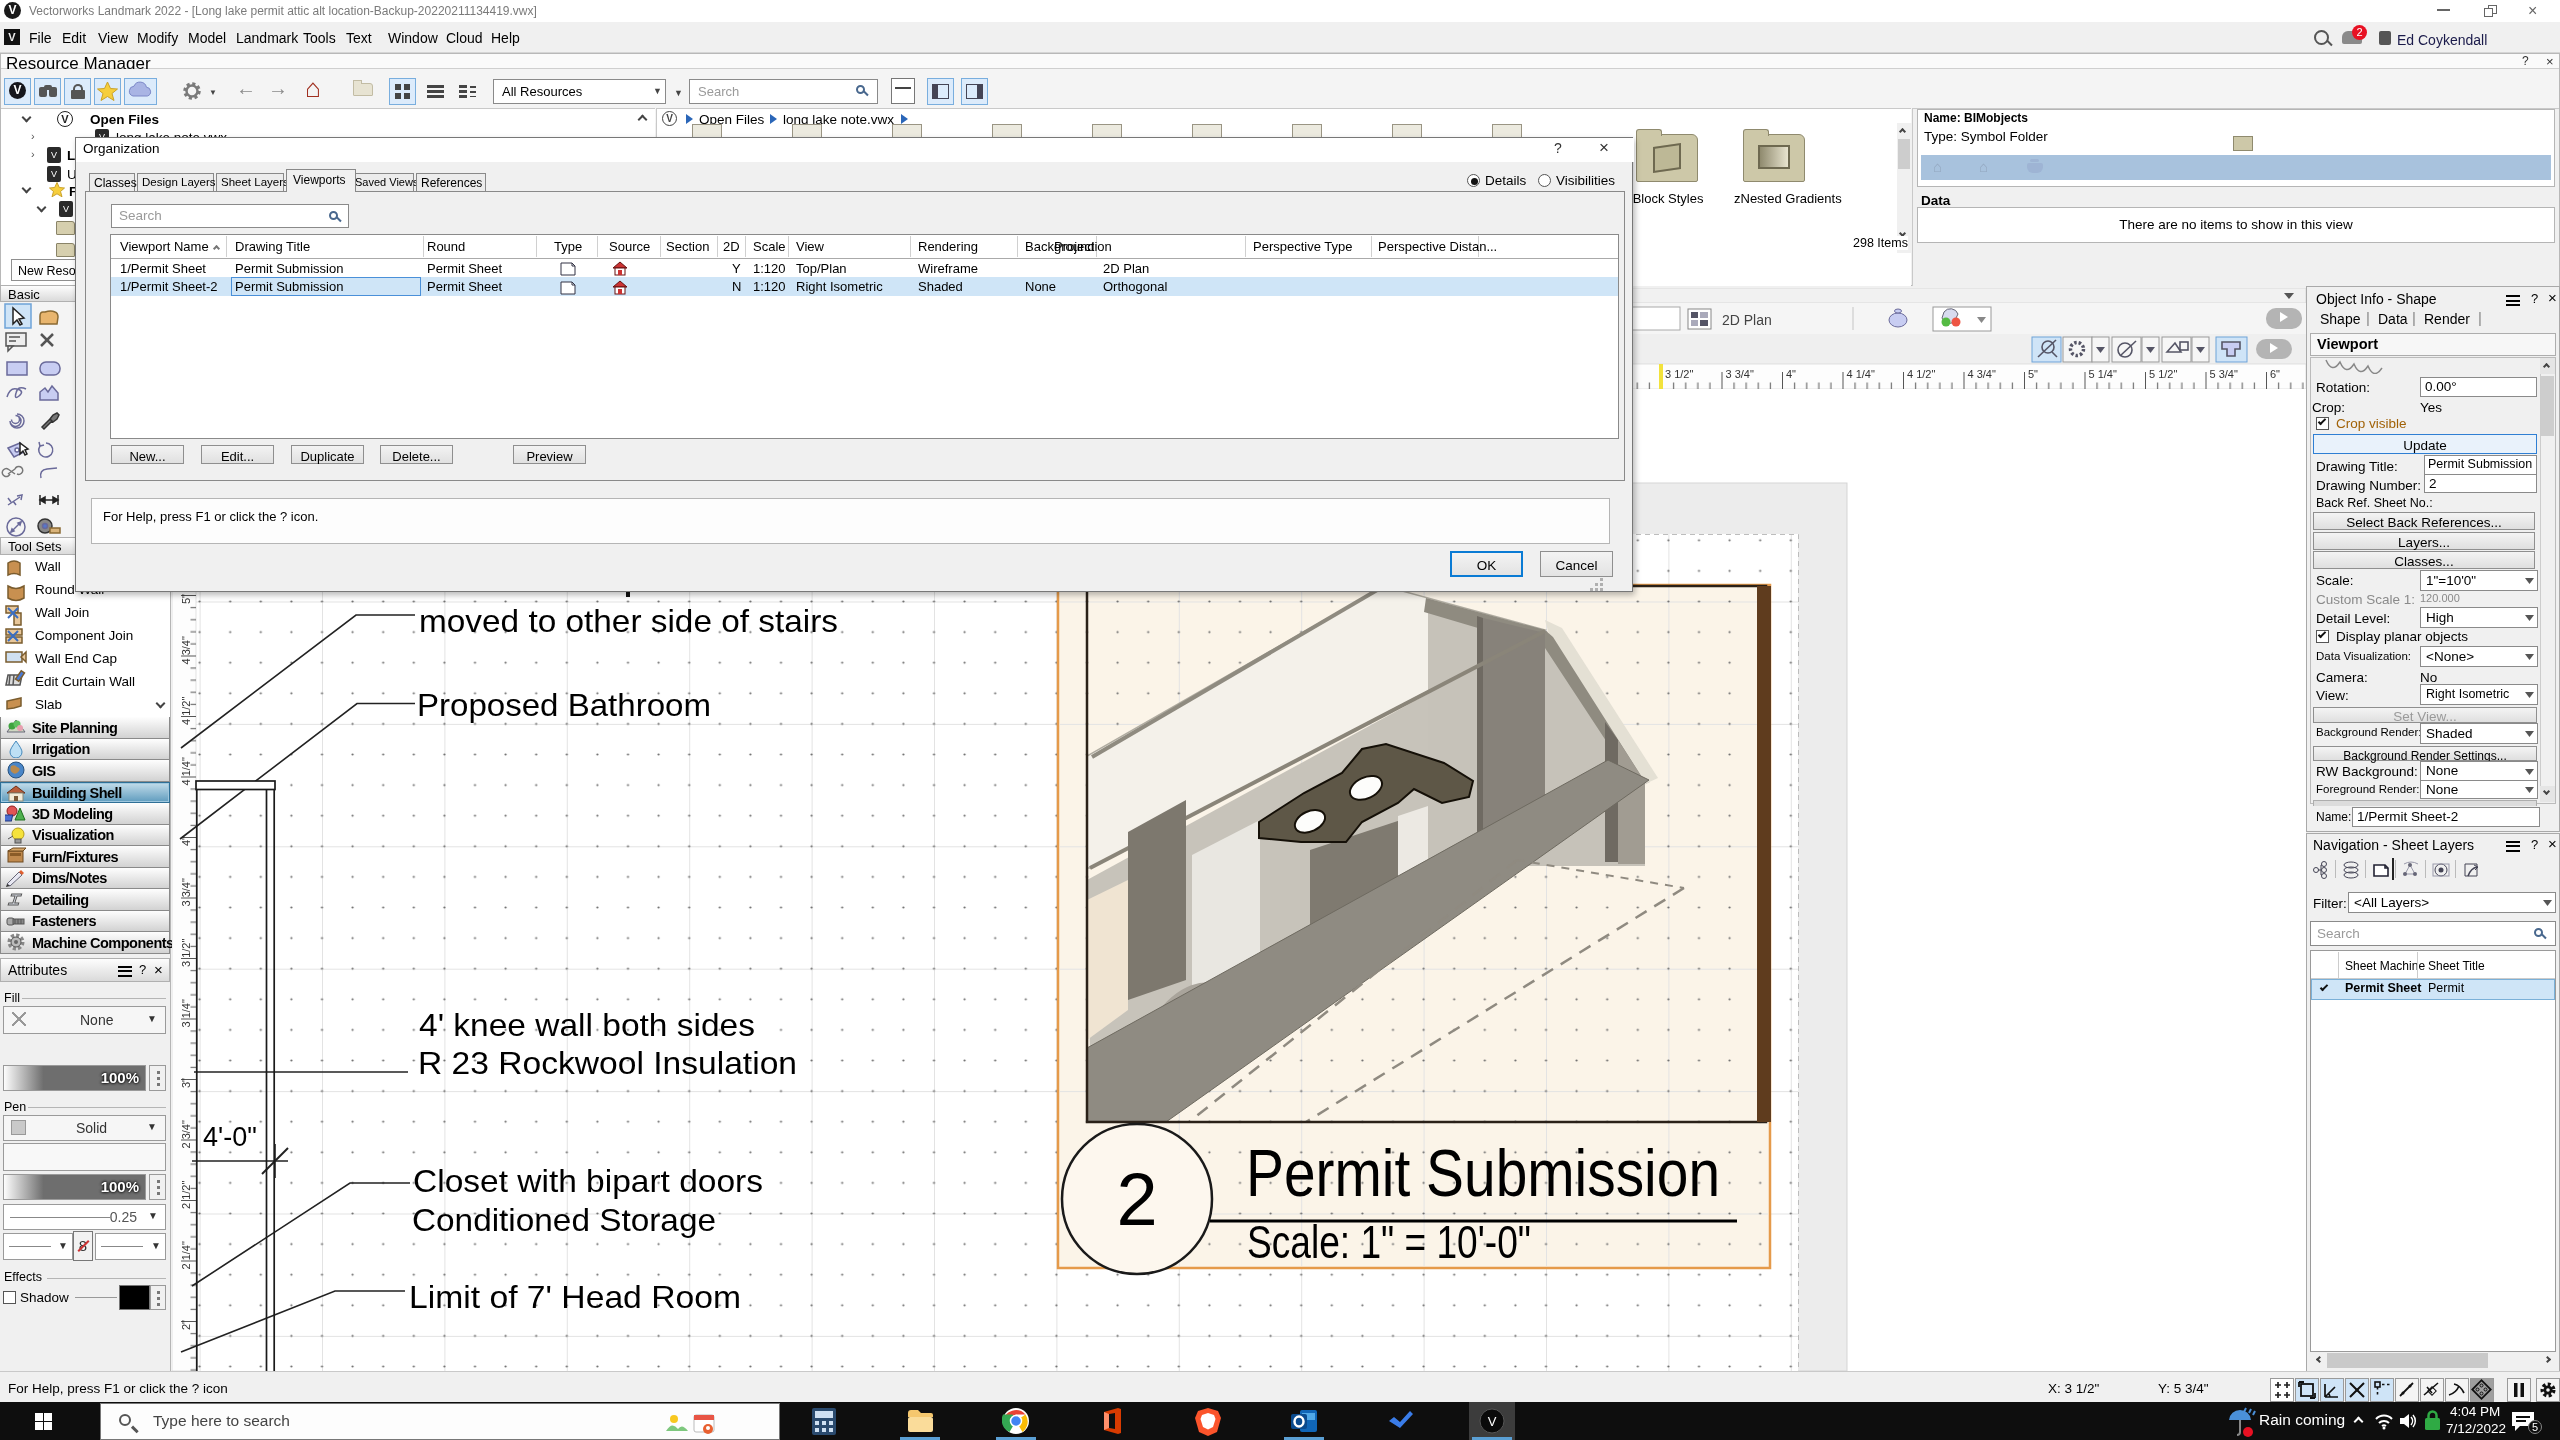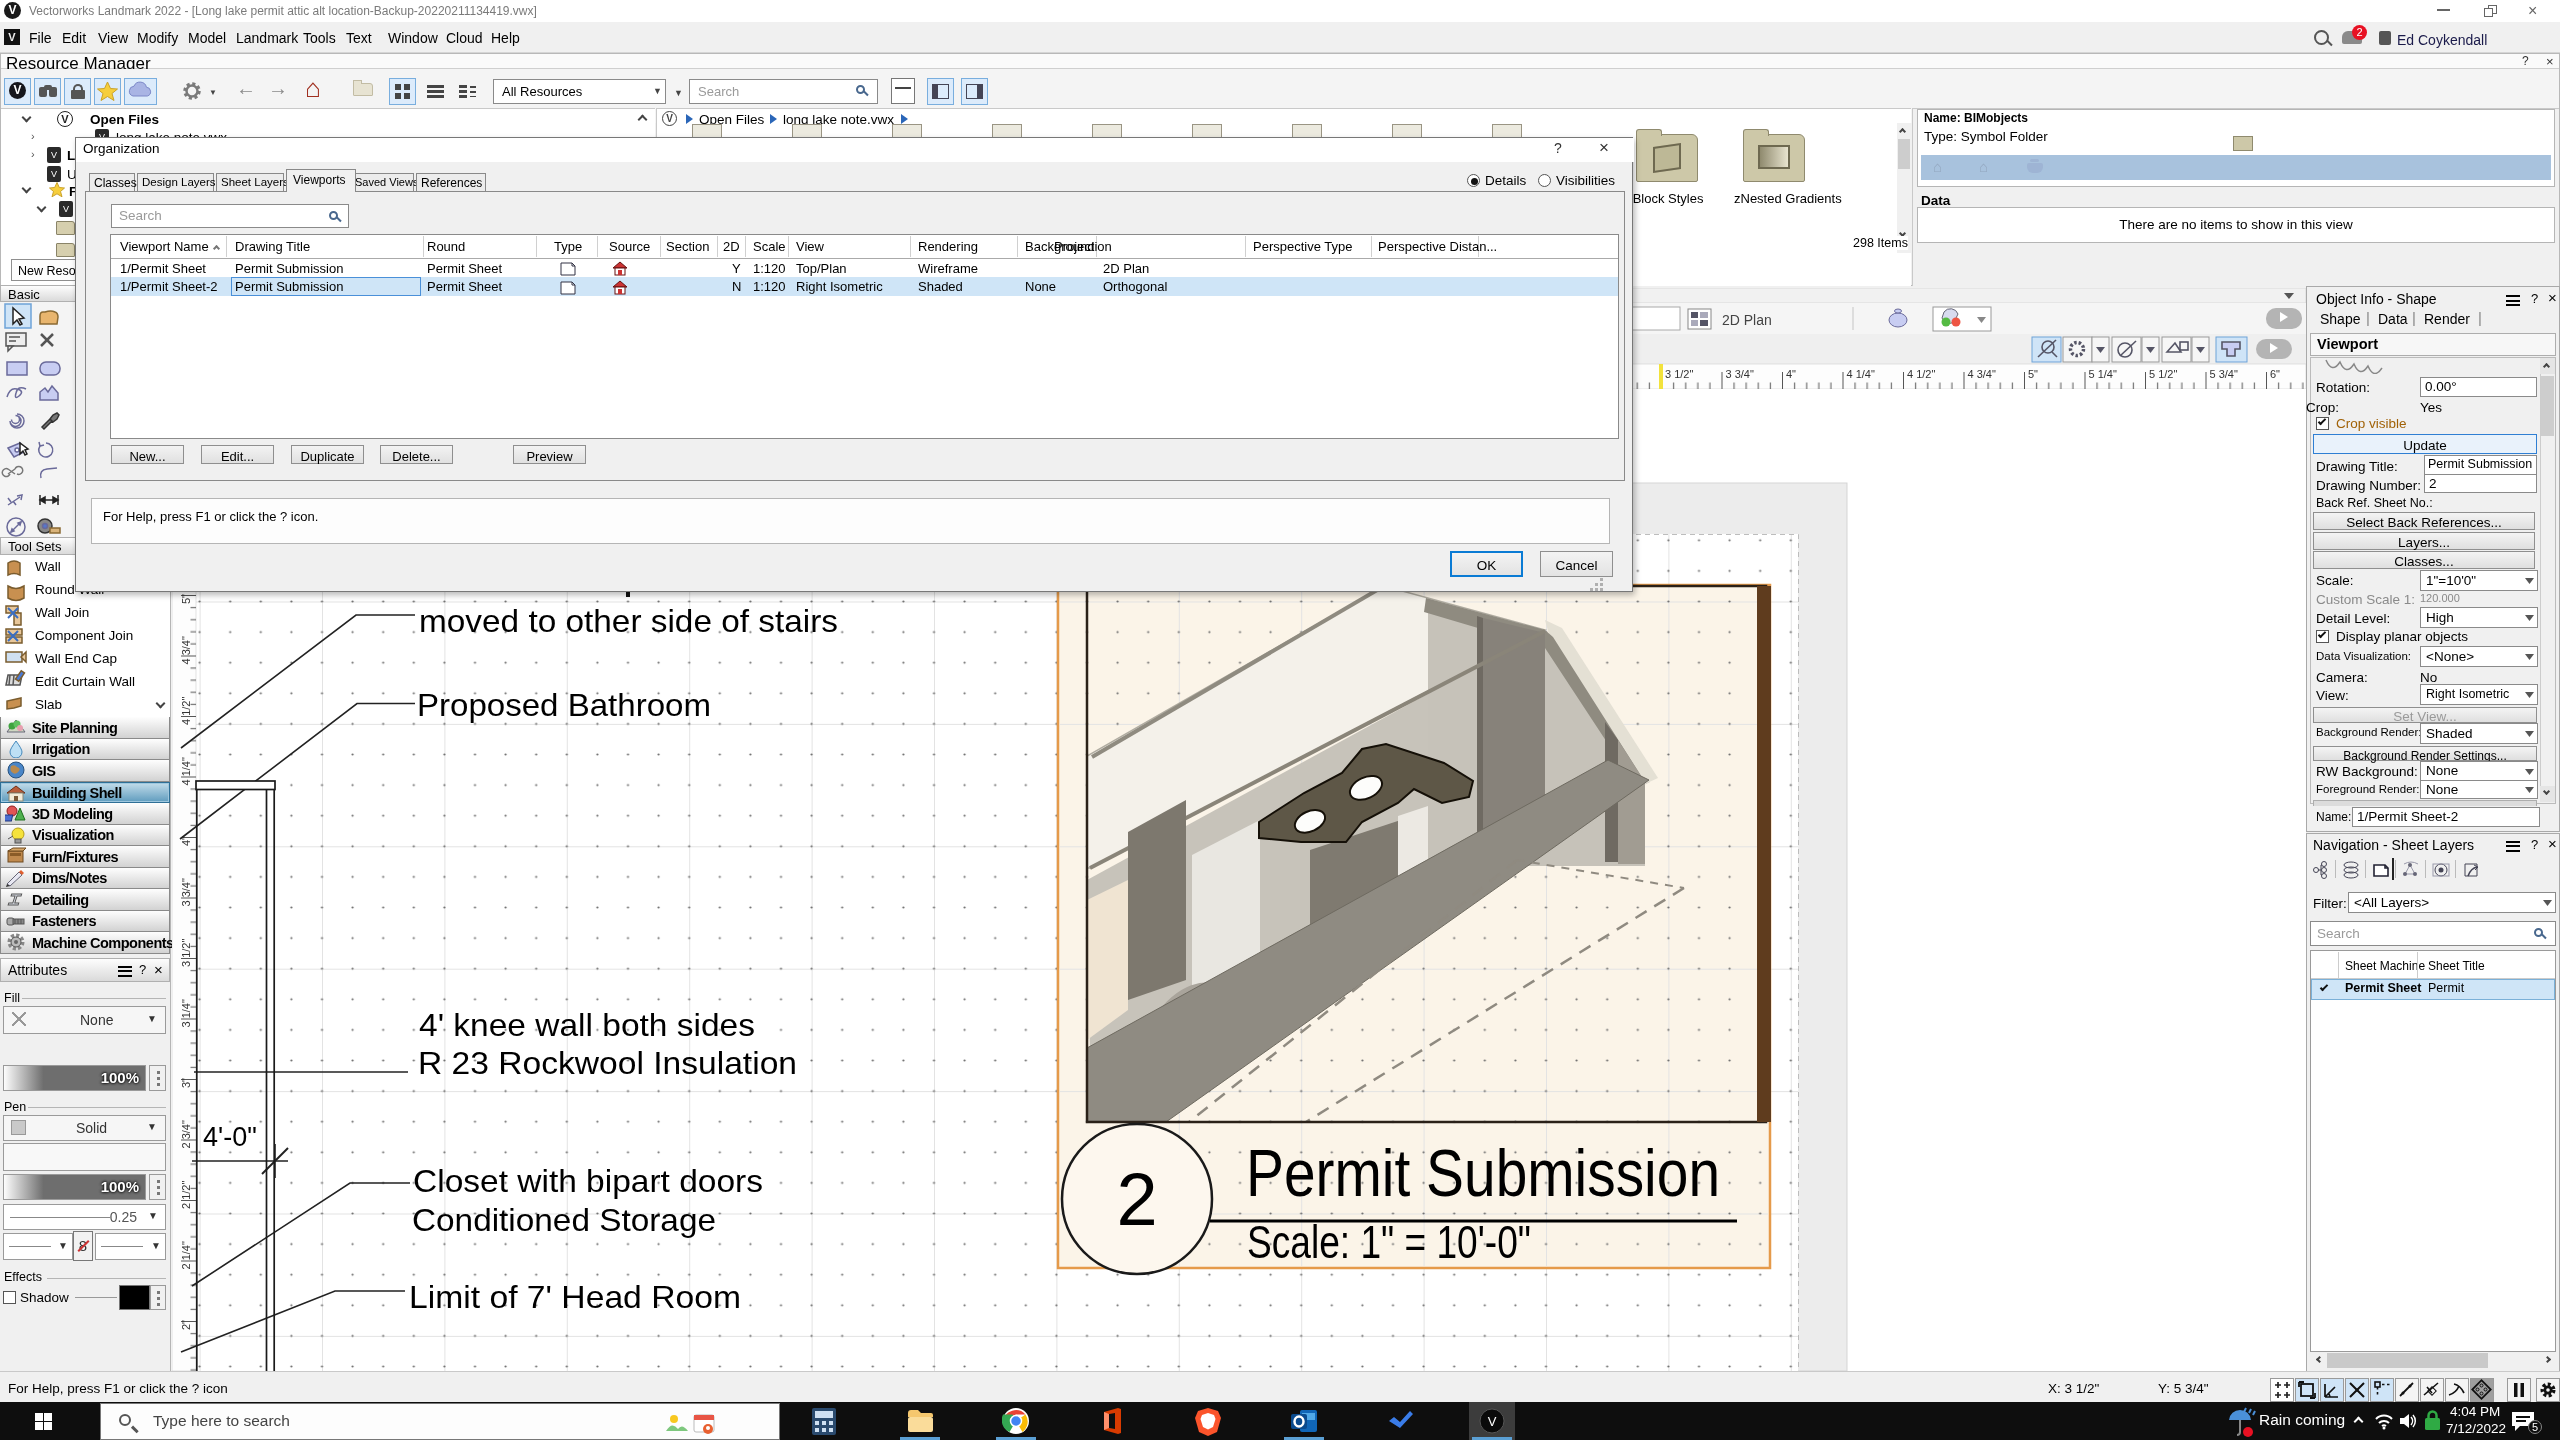--- a/index.html
+++ b/index.html
@@ -675,21 +675,21 @@
     <div class="abs" style="left:234px;top:500px;width:15px;height:16px;background:#e5e5e5;"></div>
     <div class="chevD" style="left:238px;top:503px;width:5px;height:5px;"></div>
     <div class="abs" style="left:235px;top:90px;width:13px;height:60px;background:#cdcdcd;"></div>
     <svg class="abs" style="left:16px;top:72px;" width="80" height="16">
       <path d="M4 2 q6 14 14 2 q6 14 14 2 q6 14 14 2 q6 14 14 2" stroke="#888" fill="none" stroke-width="1.5"></path>
     </svg>
     <div class="abs tx" style="left:10px;top:94px;font-size:13.5px;color:#000;">Rotation:</div>
     <div class="inp" style="left:114px;top:91px;width:117px;height:20px;">
       <span style="position:absolute;left:4px;top:1px;font-size:13.5px;">0.00°</span>
     </div>
-    <div class="abs tx" style="left:0;top:114px;font-size:13.5px;color:#000;">Crop:</div>
+    <div class="abs tx" style="left:6px;top:114px;font-size:13.5px;color:#000;">Crop:</div>
     <div class="abs tx" style="left:114px;top:114px;font-size:13.5px;color:#000;">Yes</div>
     <div class="chk" style="left:10px;top:131px;"></div>
     <div class="ck" style="left:12px;top:133px;"></div>
     <div class="abs tx" style="left:30px;top:130px;font-size:13.5px;color:#a16207;">Crop visible</div>
     <div class="abs" style="left:7px;top:148px;width:224px;height:20px;background:#e9f2fb;border:1px solid #2f7fd3;text-align:center;"><span style="position:relative;top:1px;font-size:13.5px;color:#000;">Update</span></div>
     <div class="abs tx" style="left:10px;top:173px;font-size:13.5px;color:#000;">Drawing Title:</div>
     <div class="inp" style="left:118px;top:169px;width:113px;height:20px;">
       <span style="position:absolute;left:3px;top:1px;font-size:12.5px;">Permit Submission</span>
     </div>
     <div class="abs tx" style="left:10px;top:192px;font-size:13.5px;color:#000;">Drawing Number:</div>

